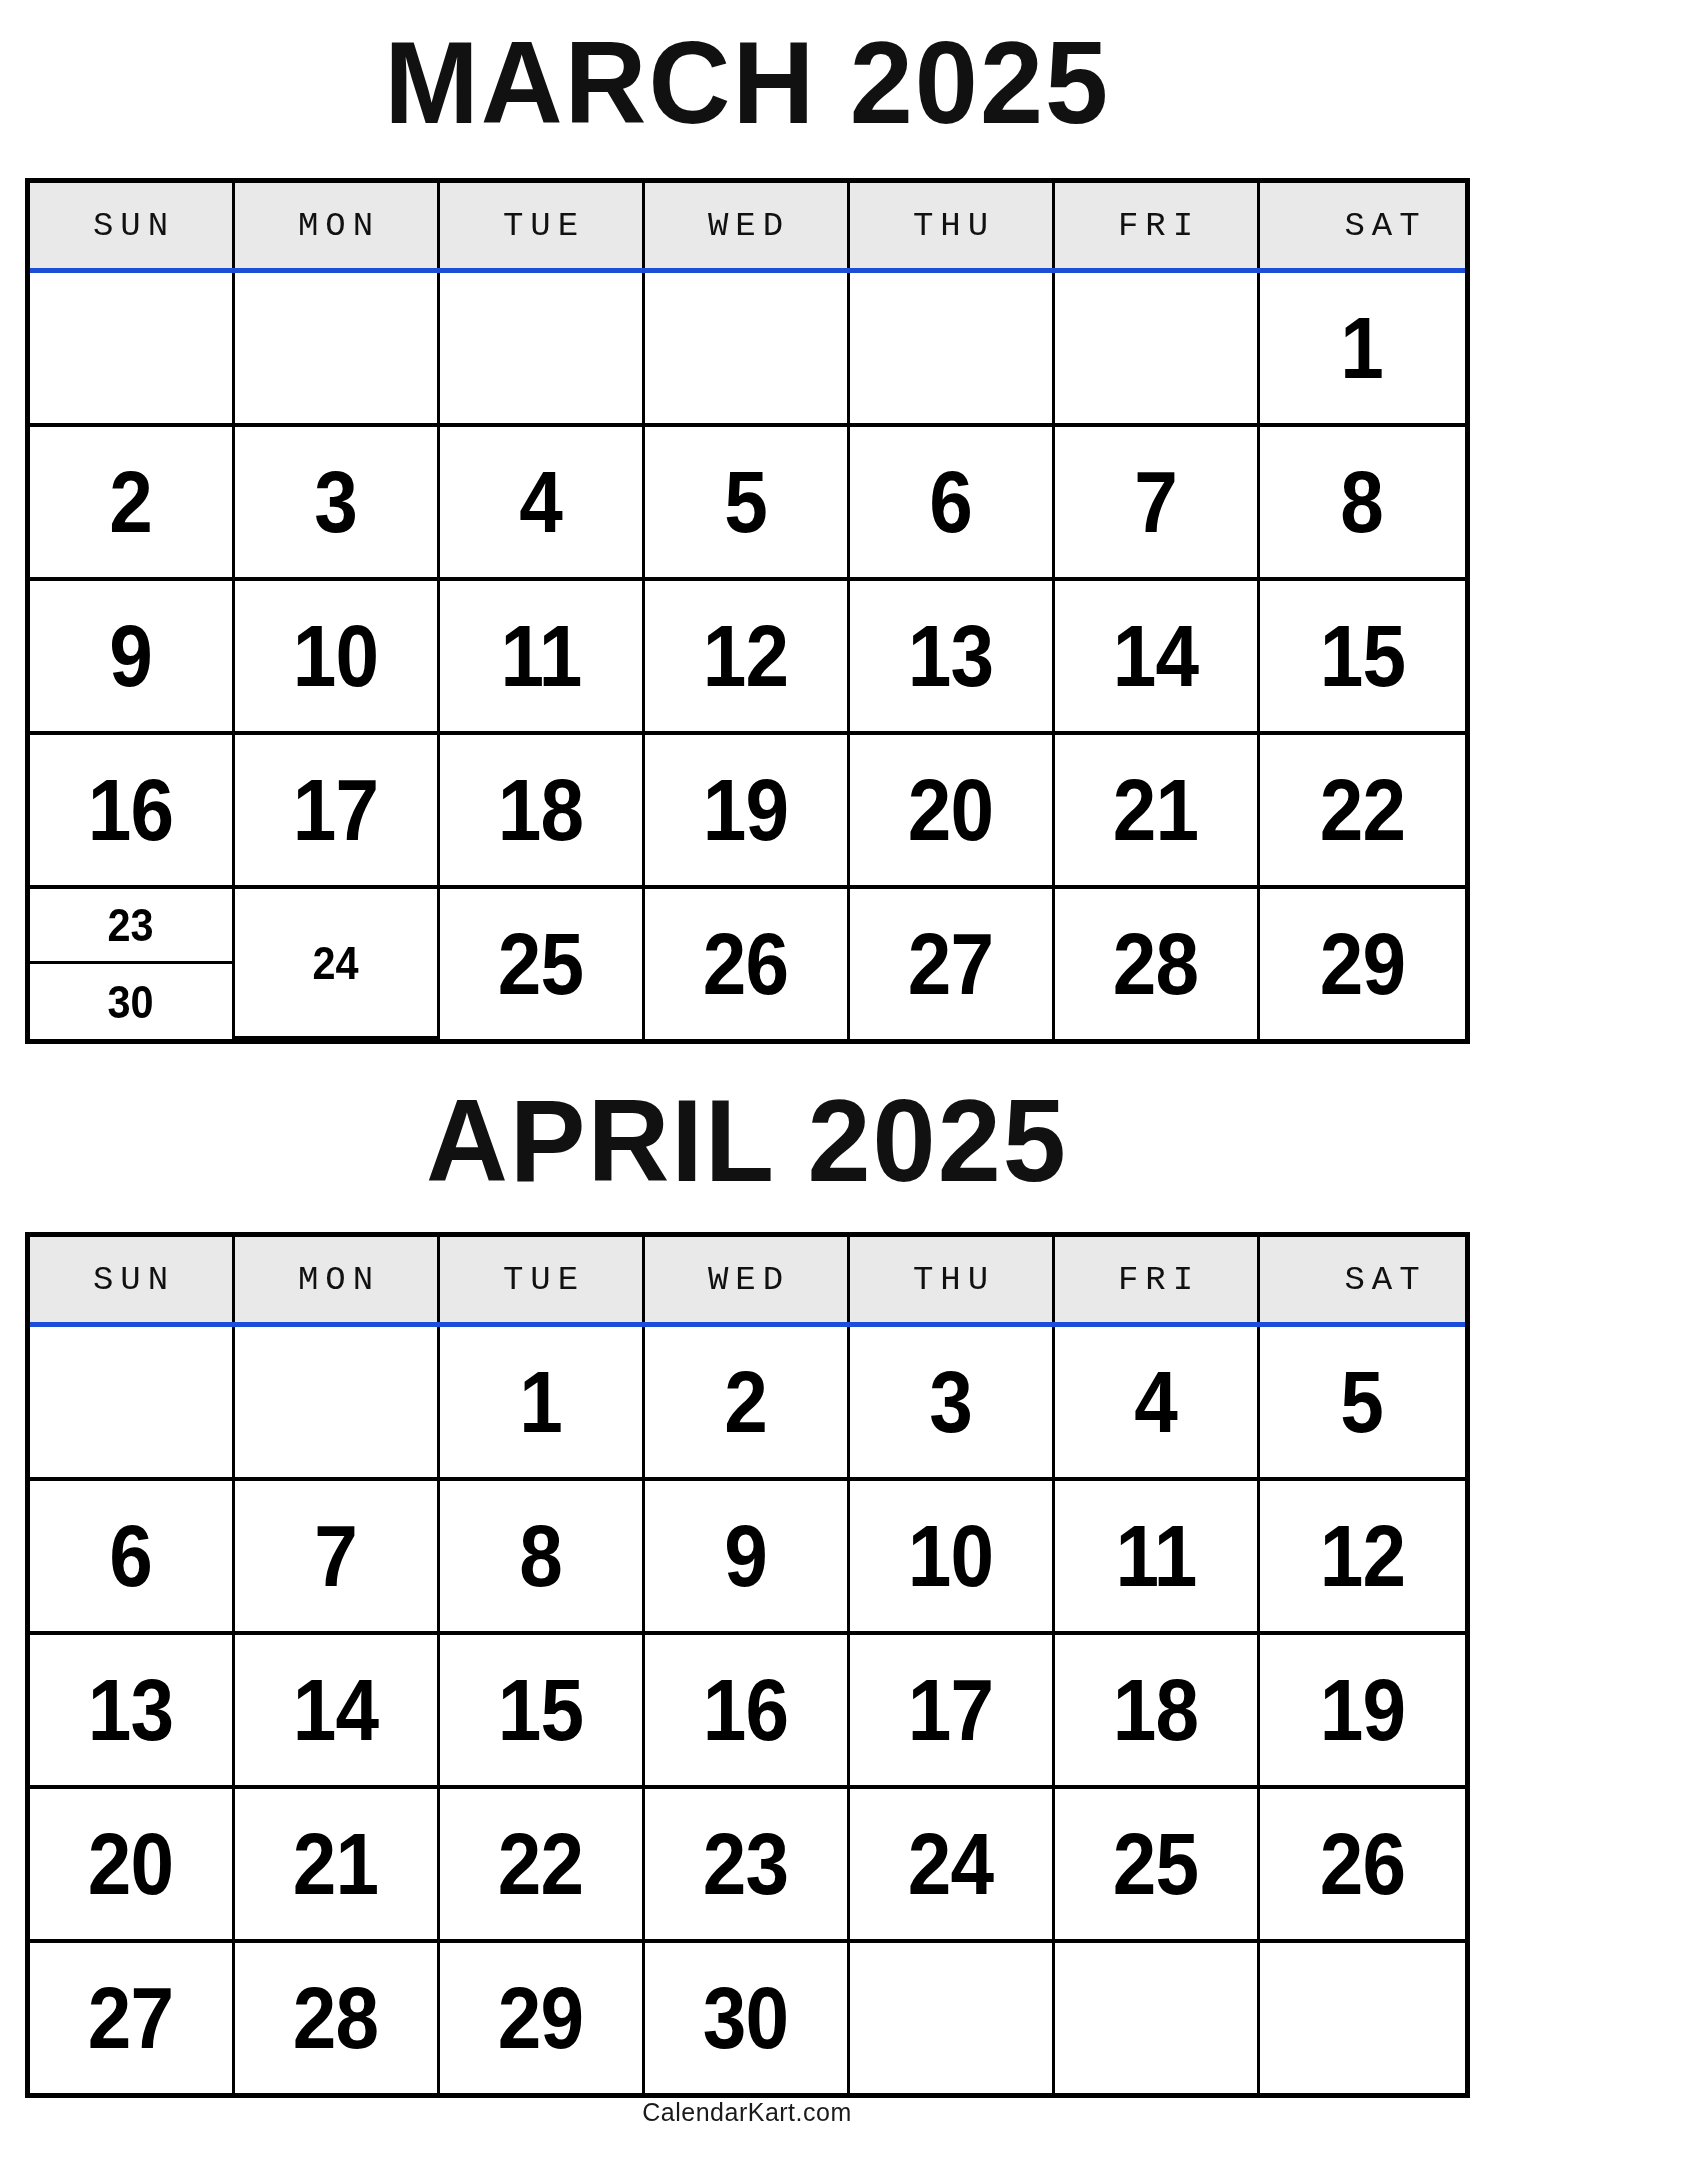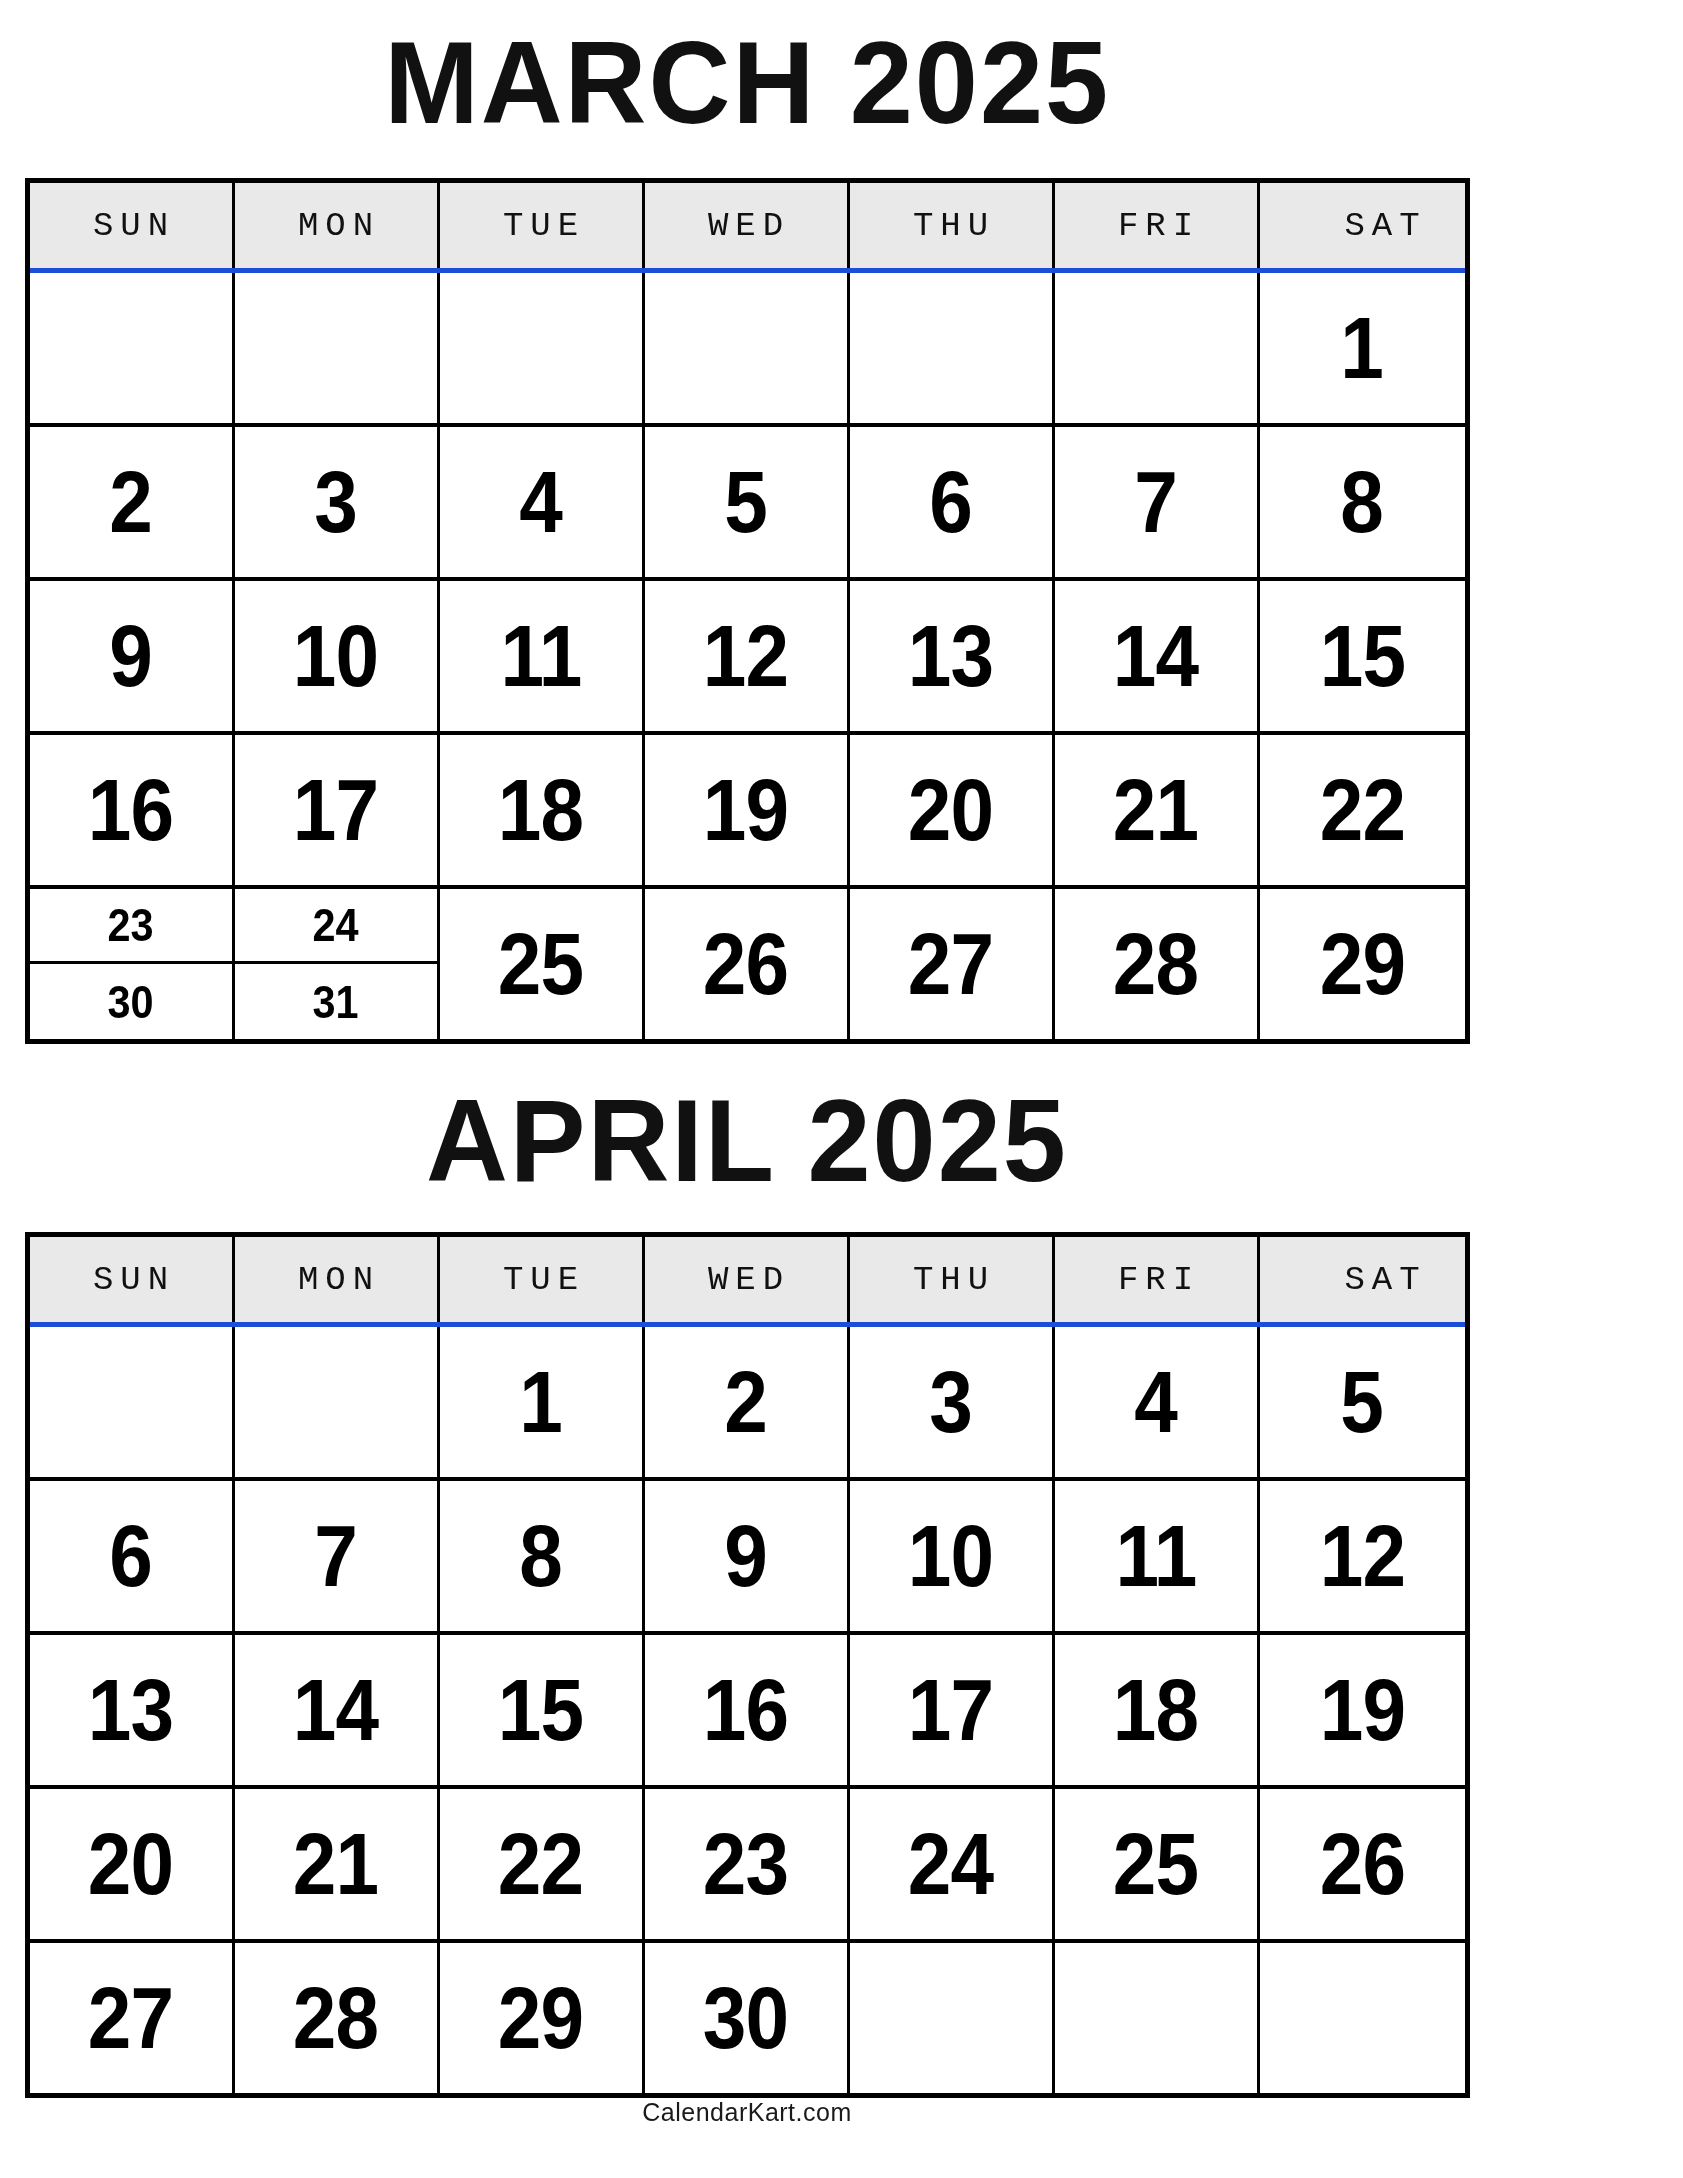--- a/index.html
+++ b/index.html
@@ -219,23 +219,20 @@
             <span class="small-num">23</span>
           </div>
         <div class="half">
             <span class="small-num">30</span>
           </div>
       </div>
       <div class="dcell split">
         <div class="half half-top">
             <span class="small-num">24</span>
           </div>
-        <div class="half">
-            <span class="small-num">31</span>
-          </div>
       </div>
       <div class="dcell">
           <span class="num">25</span>
         </div>
       <div class="dcell">
           <span class="num">26</span>
         </div>
       <div class="dcell">
           <span class="num">27</span>
         </div>

